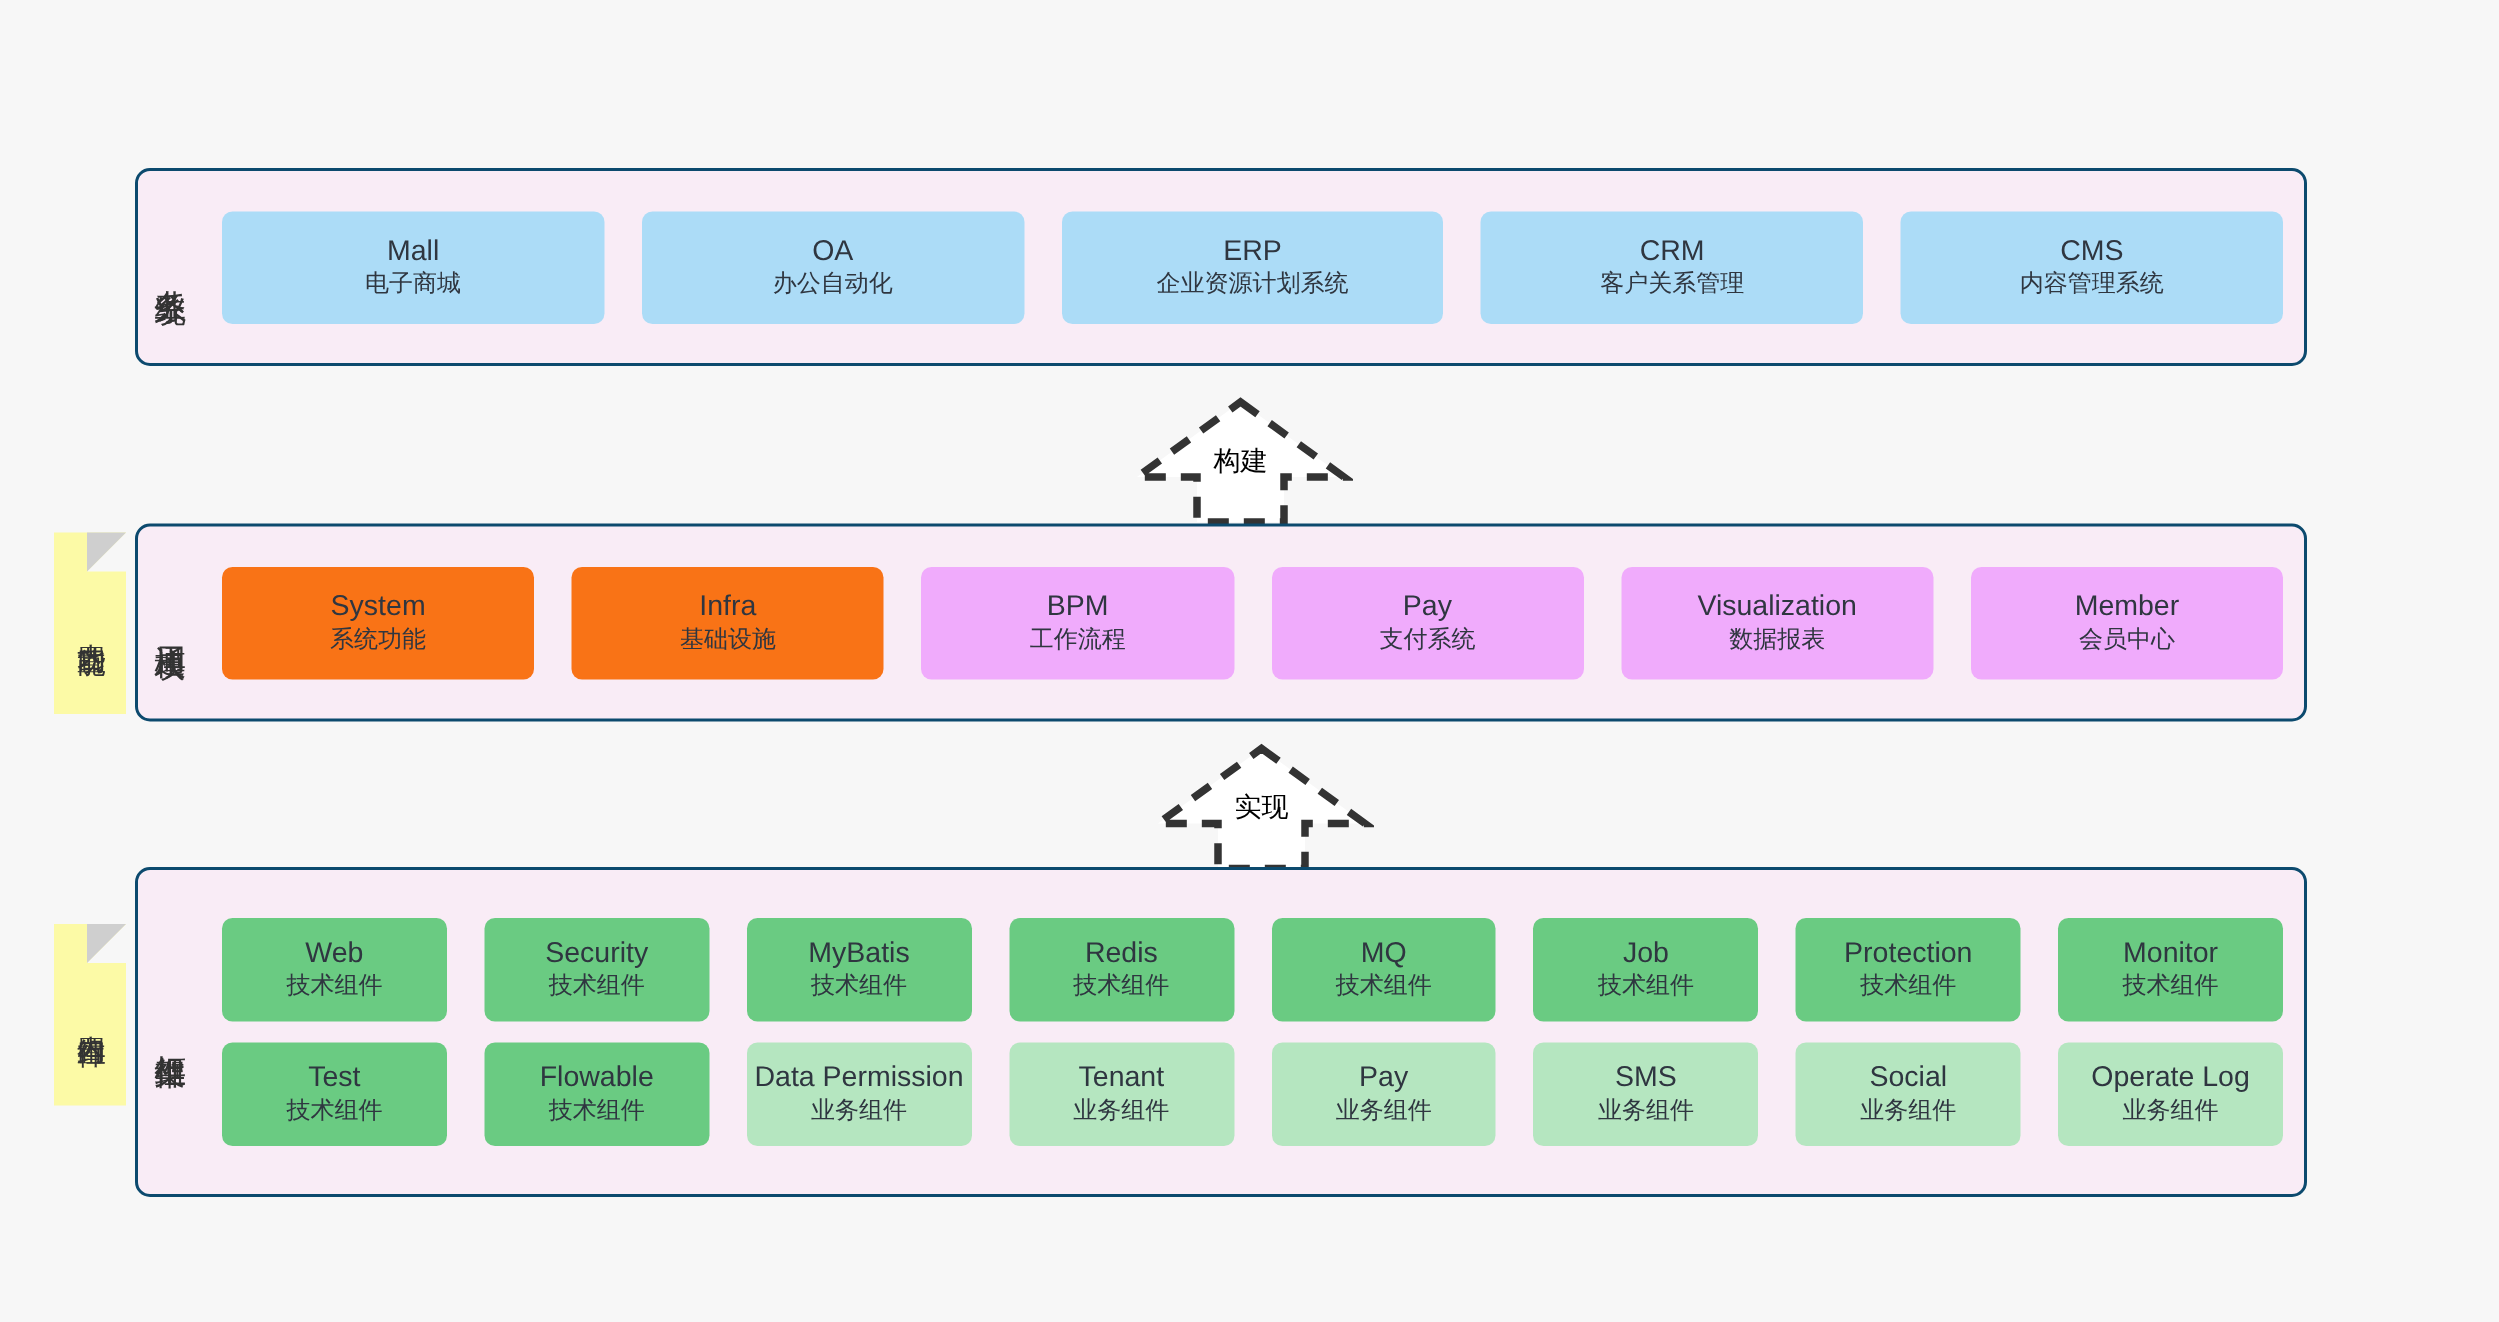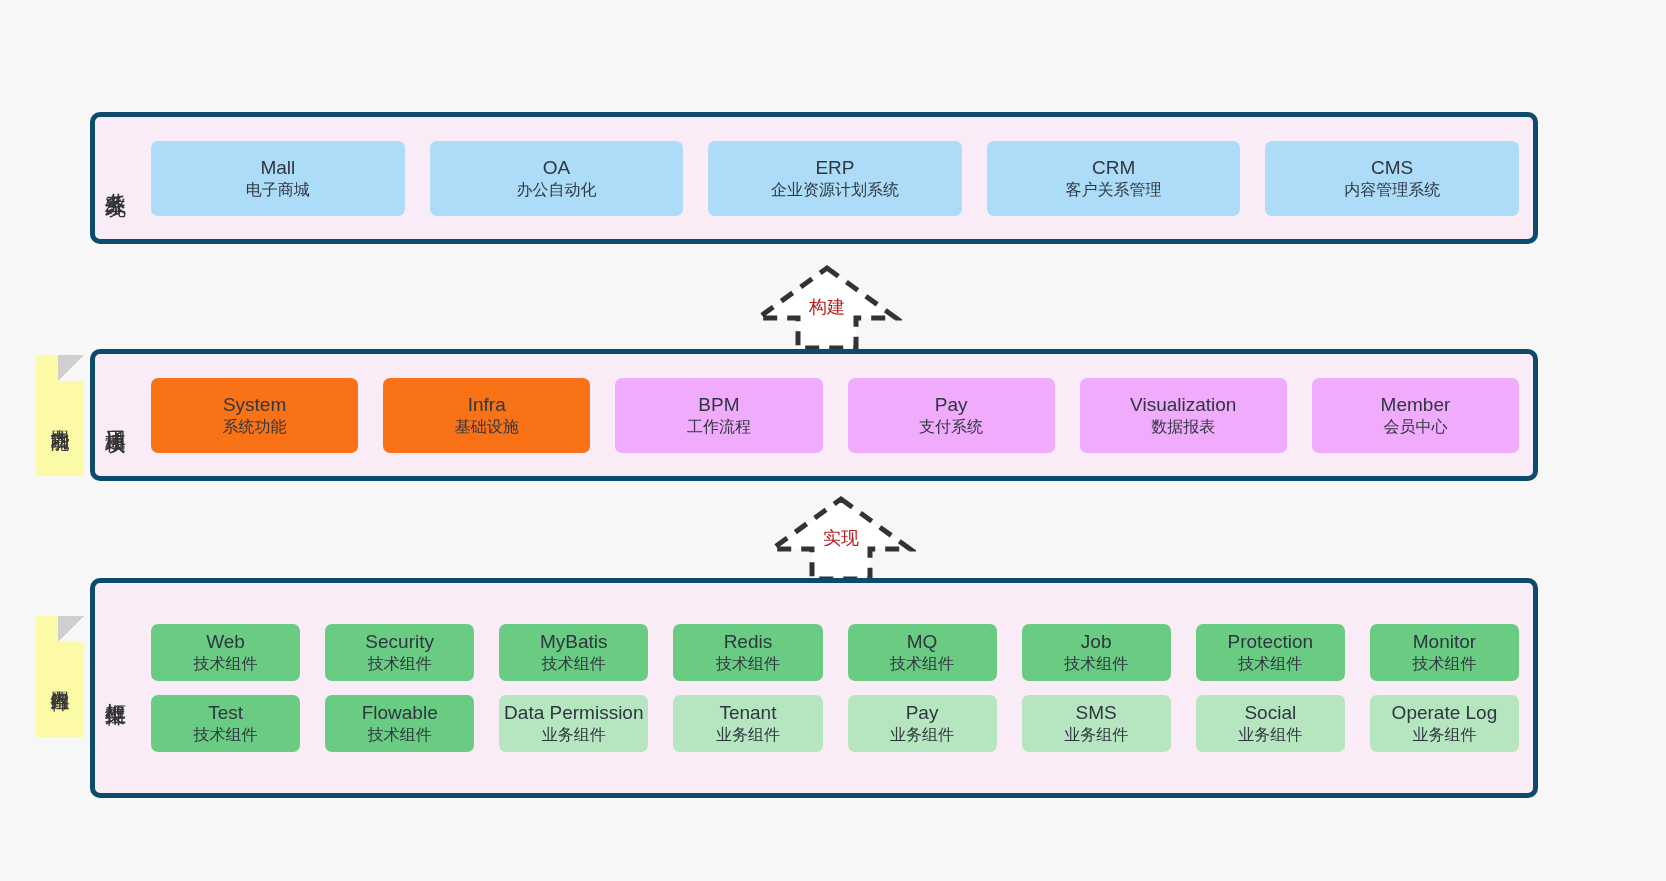--- a/index.html
+++ b/index.html
@@ -14,21 +14,21 @@
     font-family: "Liberation Sans", "DejaVu Sans", sans-serif;
     color: #333333;
     overflow: hidden;
   }
 
   
   .layer {
     position: absolute;
     box-sizing: border-box;
     background: #F9ECF6;
-    border: 5px solid #0c4a6e;
+    border: 2px solid #0c4a6e;
     border-radius: 10px;
     display: flex;
     align-items: stretch;
   }
 
   
   .layer-title {
     flex: 0 0 auto;
     width: 42px;
     display: flex;
@@ -88,21 +88,21 @@
   .card.lightgreen  { background: #B5E6C0; }
 
   
   #layer-business  { left: 90px;  top: 112px; width: 1448px; height: 132px; }
   #layer-business .card { height: 75px; }
 
   #layer-common    { left: 90px;  top: 349px; width: 1448px; height: 132px; }
   #layer-common .card { height: 75px; }
 
   #layer-framework { left: 90px;  top: 578px; width: 1448px; height: 220px; }
-  #layer-framework .card { height: 57px; }
+  #layer-framework .card { height: 69px; }
 
   
   .sticky {
     position: absolute;
     width: 48px;
     background: #FCFAA6;
     box-sizing: border-box;
     display: flex;
     align-items: center;
     justify-content: center;
@@ -148,21 +148,21 @@
     height: 90px;
   }
   .gen-arrow svg { display: block; width: 100%; height: 100%; }
   .gen-arrow .gen-label {
     position: absolute;
     left: 0;
     right: 0;
     top: 33px;
     text-align: center;
     font-size: 18px;
-    color: #b91c1c;
+    color: #000000;
     user-select: none;
   }
   #arrow-build     { left: 752px; top: 262px; }
   #arrow-implement { left: 766px; top: 493px; }
 </style>
 </head>
 <body>
 
 <div class="layer" id="layer-business">
   <div class="layer-title">业务系统</div>

